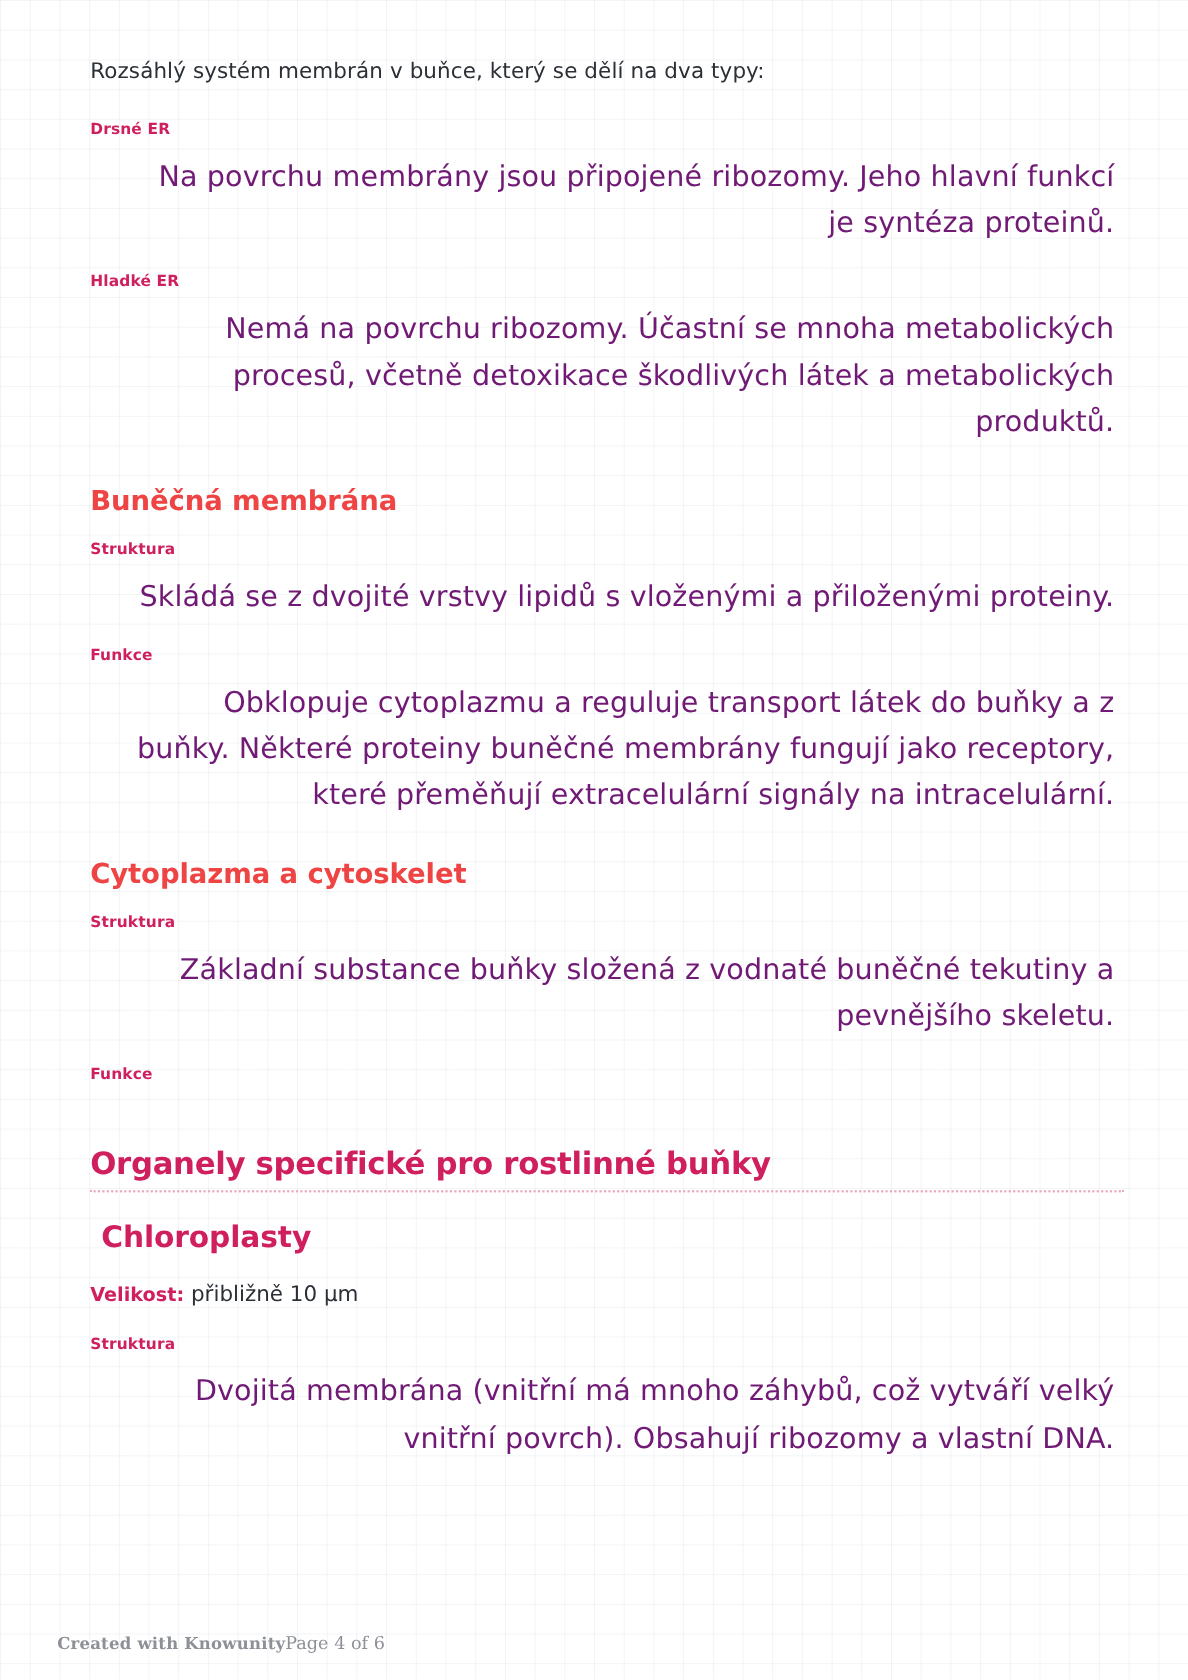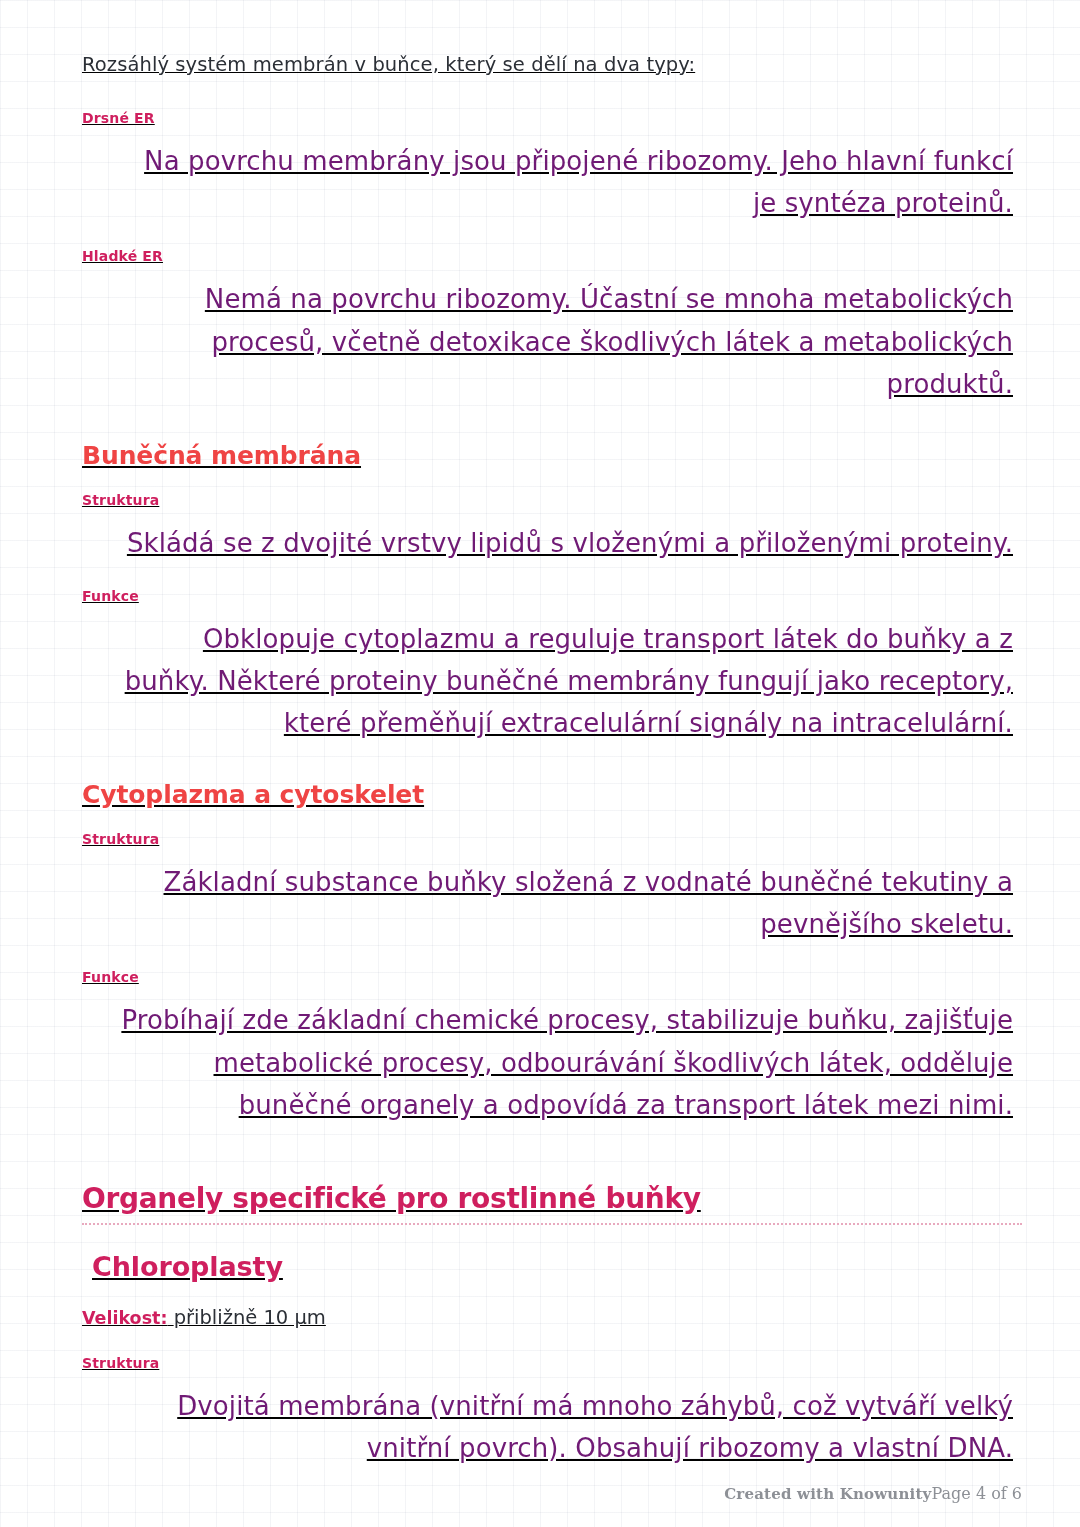--- a/index.html
+++ b/index.html
@@ -26,21 +26,20 @@
   }
   .page {
     position: absolute;
     inset: 0;
     padding: 50px 58px 0 82px;
     box-sizing: border-box;
   }
   .content {
     position: relative;
     z-index: 2;
-    text-decoration: underline;
   }
 
   .para {
     font-size: 19.5px;
     line-height: 1.55;
     color: #2b2f36;
     margin: 0 0 30px 0;
     letter-spacing: 0.1px;
   }
 
@@ -103,21 +102,21 @@
     font-size: 17.5px;
   }
 
   .footer {
     position: absolute;
     left: 0;
     right: 0;
     bottom: 24px;
     padding: 0 58px 0 52px;
     display: flex;
-    justify-content: flex-end;
+    justify-content: flex-start;
     align-items: center;
     z-index: 3;
   }
   .footer .brand {
     font-family: "DejaVu Serif", serif;
     font-size: 15px;
     font-weight: bold;
     color: #8d9096;
     letter-spacing: 0.2px;
   }
@@ -150,21 +149,20 @@
 
     <p class="label">Funkce</p>
     <p class="indent">Obklopuje cytoplazmu a reguluje transport látek do buňky a z buňky. Některé proteiny buněčné membrány fungují jako receptory, které přeměňují extracelulární signály na intracelulární.</p>
 
     <h2 class="section">Cytoplazma a cytoskelet</h2>
 
     <p class="label">Struktura</p>
     <p class="indent">Základní substance buňky složená z vodnaté buněčné tekutiny a pevnějšího skeletu.</p>
 
     <p class="label">Funkce</p>
-    <p class="indent">Probíhají zde základní chemické procesy, stabilizuje buňku, zajišťuje metabolické procesy, odbourávání škodlivých látek, odděluje buněčné organely a odpovídá za transport látek mezi nimi.</p>
 
     <h1 class="bigsection">Organely specifické pro rostlinné buňky</h1>
     <hr class="dotted-rule">
 
     <h3 class="sub">Chloroplasty</h3>
 
     <p class="meta">
       <b>Velikost:</b>
       <span>přibližně 10 μm</span>
     </p>

